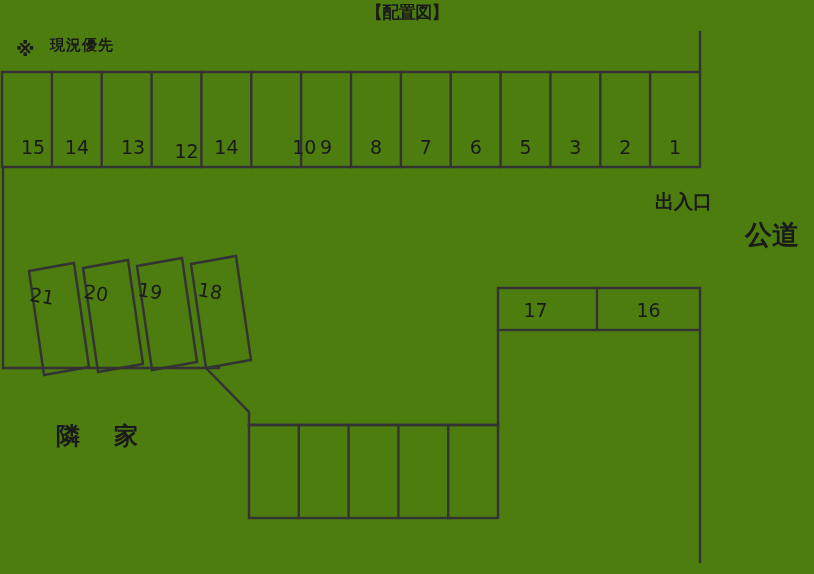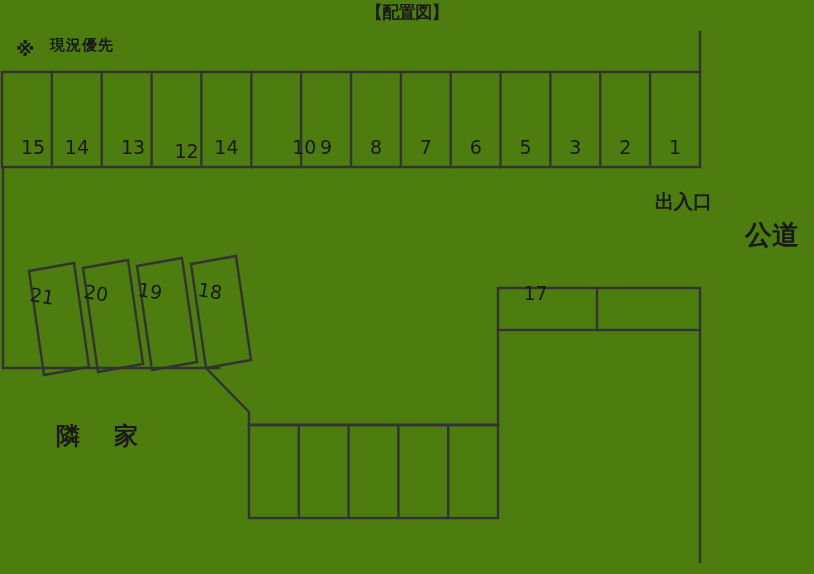--- a/index.html
+++ b/index.html
@@ -168,20 +168,21 @@
   <div class="cell-num" style="left:251.3px;top:136px; width:50px;padding-left:28px;">10</div>
   <div class="cell-num" style="left:301.1px;top:136px; width:50px;">9</div>
   <div class="cell-num" style="left:351.0px;top:136px; width:50px;">8</div>
   <div class="cell-num" style="left:400.9px;top:136px; width:50px;">7</div>
   <div class="cell-num" style="left:450.7px;top:136px; width:50px;">6</div>
   <div class="cell-num" style="left:500.6px;top:136px; width:50px;">5</div>
   <div class="cell-num" style="left:550.4px;top:136px; width:50px;">3</div>
   <div class="cell-num" style="left:600.3px;top:136px; width:50px;">2</div>
   <div class="cell-num" style="left:650.1px;top:136px; width:50px;">1</div>
 
-  <div class="cell-num" style="left:498px; top:282px; width:75px;">17</div>
+  <div class="cell-num" style="left:498px; top:299px; width:75px;">17</div>
+  <div class="cell-num" style="left:597px; top:299px; width:103px;">16</div>
 
   <div class="slant-num" style="left:32px;  top:283px; transform:rotate(9.5deg); transform-origin:left top;">21</div>
   <div class="slant-num" style="left:86px;  top:280px; transform:rotate(9.5deg); transform-origin:left top;">20</div>
   <div class="slant-num" style="left:140px; top:278px; transform:rotate(9.5deg); transform-origin:left top;">19</div>
   <div class="slant-num" style="left:200px; top:278px; transform:rotate(9.5deg); transform-origin:left top;">18</div>
 
 </div>
 
 </body></html>

